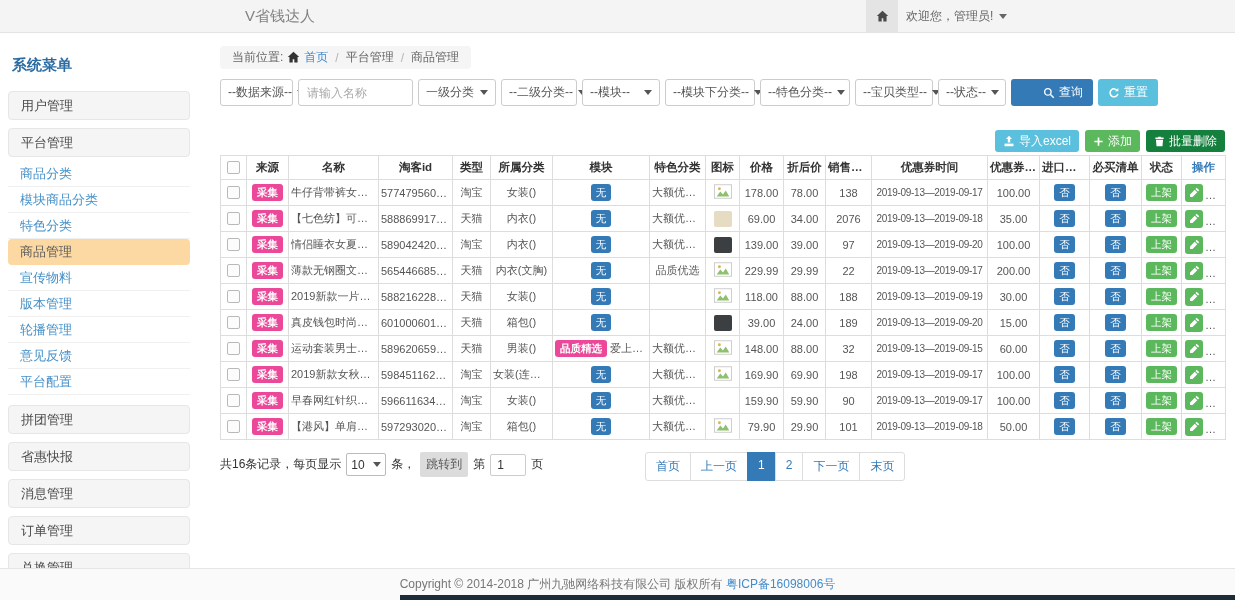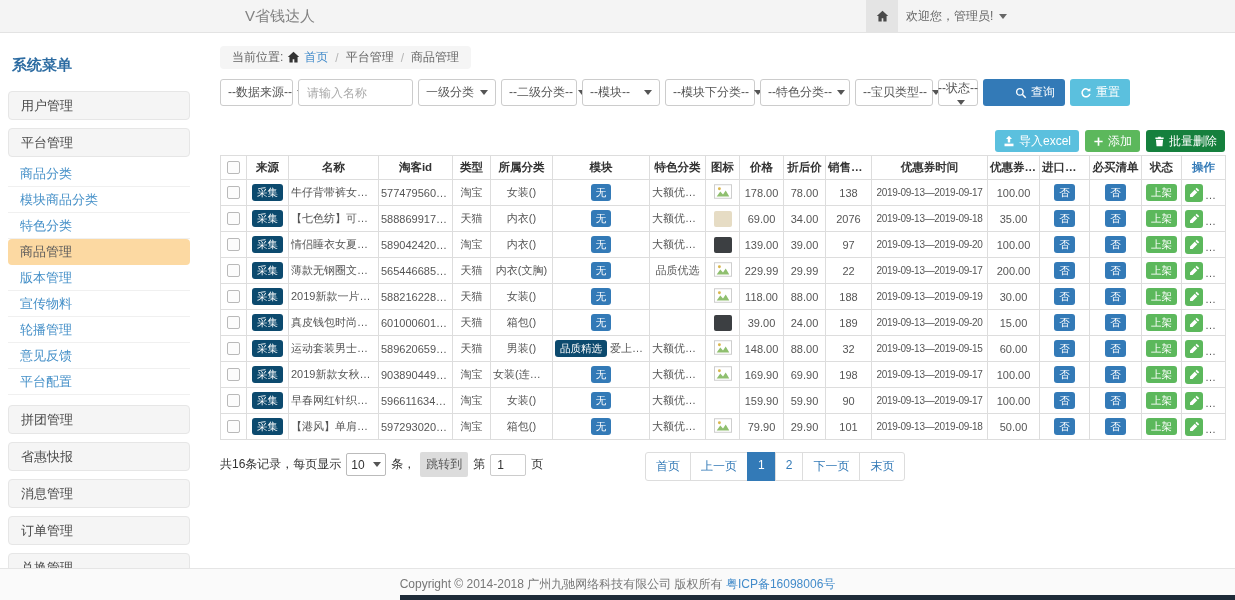--- a/index.html
+++ b/index.html
@@ -61,21 +61,21 @@
   table.grid { position:absolute; left:0; top:109px; width:1005px; border-collapse:collapse;
                table-layout:fixed; font-size:11px; color:#555; background:#fff; }
   .grid th, .grid td { border:1px solid #ddd; text-align:center; vertical-align:middle;
                overflow:hidden; white-space:nowrap; text-overflow:ellipsis; padding:0 2px; }
   .grid th { height:24px; font-weight:bold; color:#333; font-size:11.5px; }
   .grid td { height:26px; }
   .grid th.th-ops { color:#337ab7; }
   .c-time { font-size:10px; letter-spacing:-0.3px; }
   .badge { display:inline-block; padding:2px 5px; border-radius:3px; color:#fff;
            font-size:10.5px; line-height:1.2; }
-  .b-orange { background:#0c4a6e; } .b-blue { background:#337ab7; } .b-green { background:#5cb85c; }
+  .b-orange { background:#ec4899;font-weight:bold; } .b-blue { background:#337ab7; } .b-green { background:#5cb85c; }
   .cb { width:13px; height:13px; border:1px solid #b9b9b9; border-radius:2px;
         background:#fcfcfc; margin:0 auto; cursor:pointer; }
   .thumb { width:18px; height:16px; margin:0 auto; border-radius:2px; }
   .ops button { width:18px; height:18px; border:none; border-radius:3px; color:#fff;
                 display:inline-flex; align-items:center; justify-content:center;
                 margin:0 1px; padding:0; cursor:pointer; }
   .op-edit { background:#5cb85c; } .op-del { background:#d9534f; }
   
   .pagi { position:absolute; left:0; top:406px; width:100%; height:28px; font-size:12px; color:#333; }
   .pagi-summary { display:inline-flex; align-items:center; gap:5px; }
@@ -122,22 +122,22 @@
   <div class="sidebar-title">系统菜单</div>
   <div id="side-top">
       <div class="side-box">用户管理</div>
       <div class="side-box">平台管理</div>
     </div>
   <div class="submenu" id="submenu">
       <div class="subitem">商品分类</div>
       <div class="subitem">模块商品分类</div>
       <div class="subitem">特色分类</div>
       <div class="subitem active">商品管理</div>
+      <div class="subitem">宣传物料</div>
       <div class="subitem">版本管理</div>
-      <div class="subitem">宣传物料</div>
       <div class="subitem">轮播管理</div>
       <div class="subitem">意见反馈</div>
       <div class="subitem">平台配置</div>
     </div>
   <div id="side-bottom">
       <div class="side-box">拼团管理</div>
       <div class="side-box">省惠快报</div>
       <div class="side-box">消息管理</div>
       <div class="side-box">订单管理</div>
       <div class="side-box">兑换管理</div>
@@ -183,21 +183,21 @@
         <i class="sel-caret"></i>
       </div>
       <div class="fselect" style="width: 90px;">
         <span>--特色分类--</span>
         <i class="sel-caret"></i>
       </div>
       <div class="fselect" style="width: 78px;">
         <span>--宝贝类型--</span>
         <i class="sel-caret"></i>
       </div>
-      <div class="fselect" style="width: 40px; flex-direction: column;">
+      <div class="fselect" style="width: 68px;">
         <span>--状态--</span>
         <i class="sel-caret"></i>
       </div>
       <button class="btn primary">
         <span class="ic">
           <svg viewBox="0 0 16 16" width="12" height="12">
             <circle cx="6.5" cy="6.5" r="4.3" fill="none" stroke="currentColor" stroke-width="1.8"></circle>
             <line x1="10" y1="10" x2="14.3" y2="14.3" stroke="currentColor" stroke-width="2"></line>
           </svg>
         </span>
@@ -555,21 +555,21 @@
                   </svg>
                 </span>
               </button></span></td>
         </tr>
         <tr>
           <td>
             <div class="cb"></div>
           </td>
           <td><span class="badge b-orange">采集</span></td>
           <td>2019新款女秋薄款...</td>
-          <td>903890449523</td>
+          <td>598451162391</td>
           <td>淘宝</td>
           <td>女装(连衣裙)</td>
           <td><span class="badge b-blue">无</span></td>
           <td>大额优惠券</td>
           <td><span class="ic">
               <svg viewBox="0 0 20 16" width="18" height="15">
                 <rect x="0.5" y="0.5" width="19" height="15" fill="#ffffff" stroke="#c9c9c9"></rect>
                 <path fill="#8fbf6f" d="M3 13.5l4-5.5 3 3.2 3-4.2 4 6.5z"></path>
                 <circle cx="6" cy="5" r="1.6" fill="#d9b64e"></circle>
               </svg>

